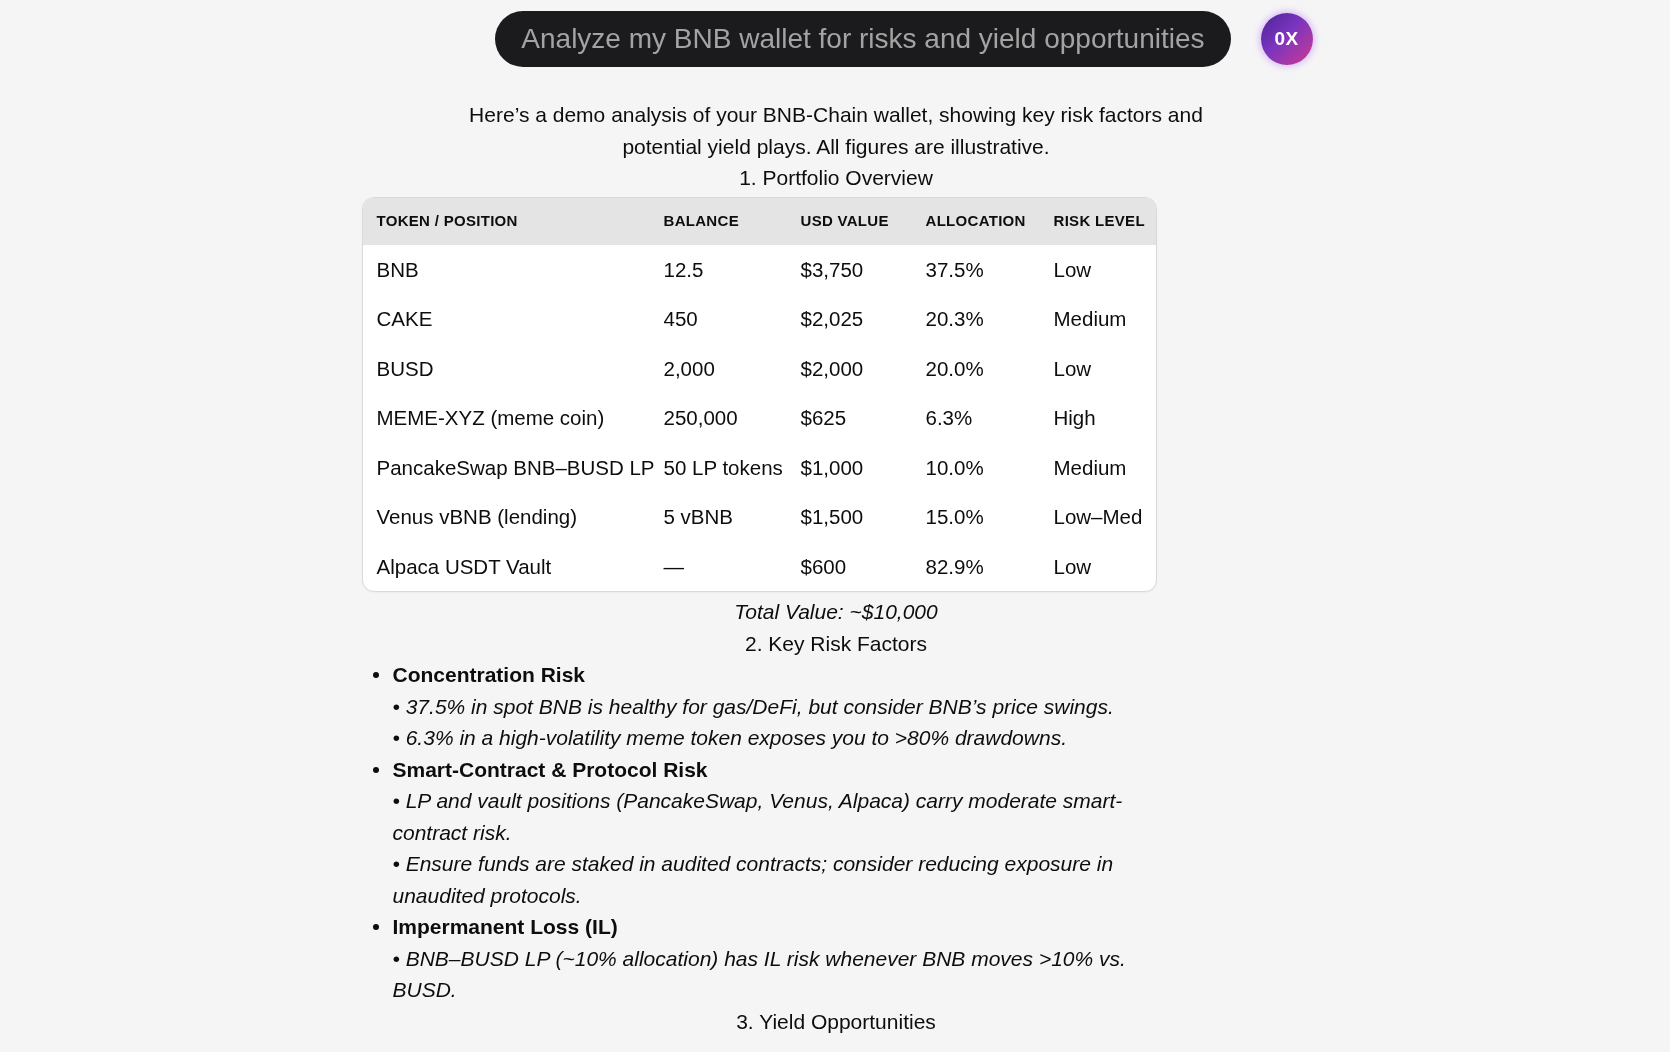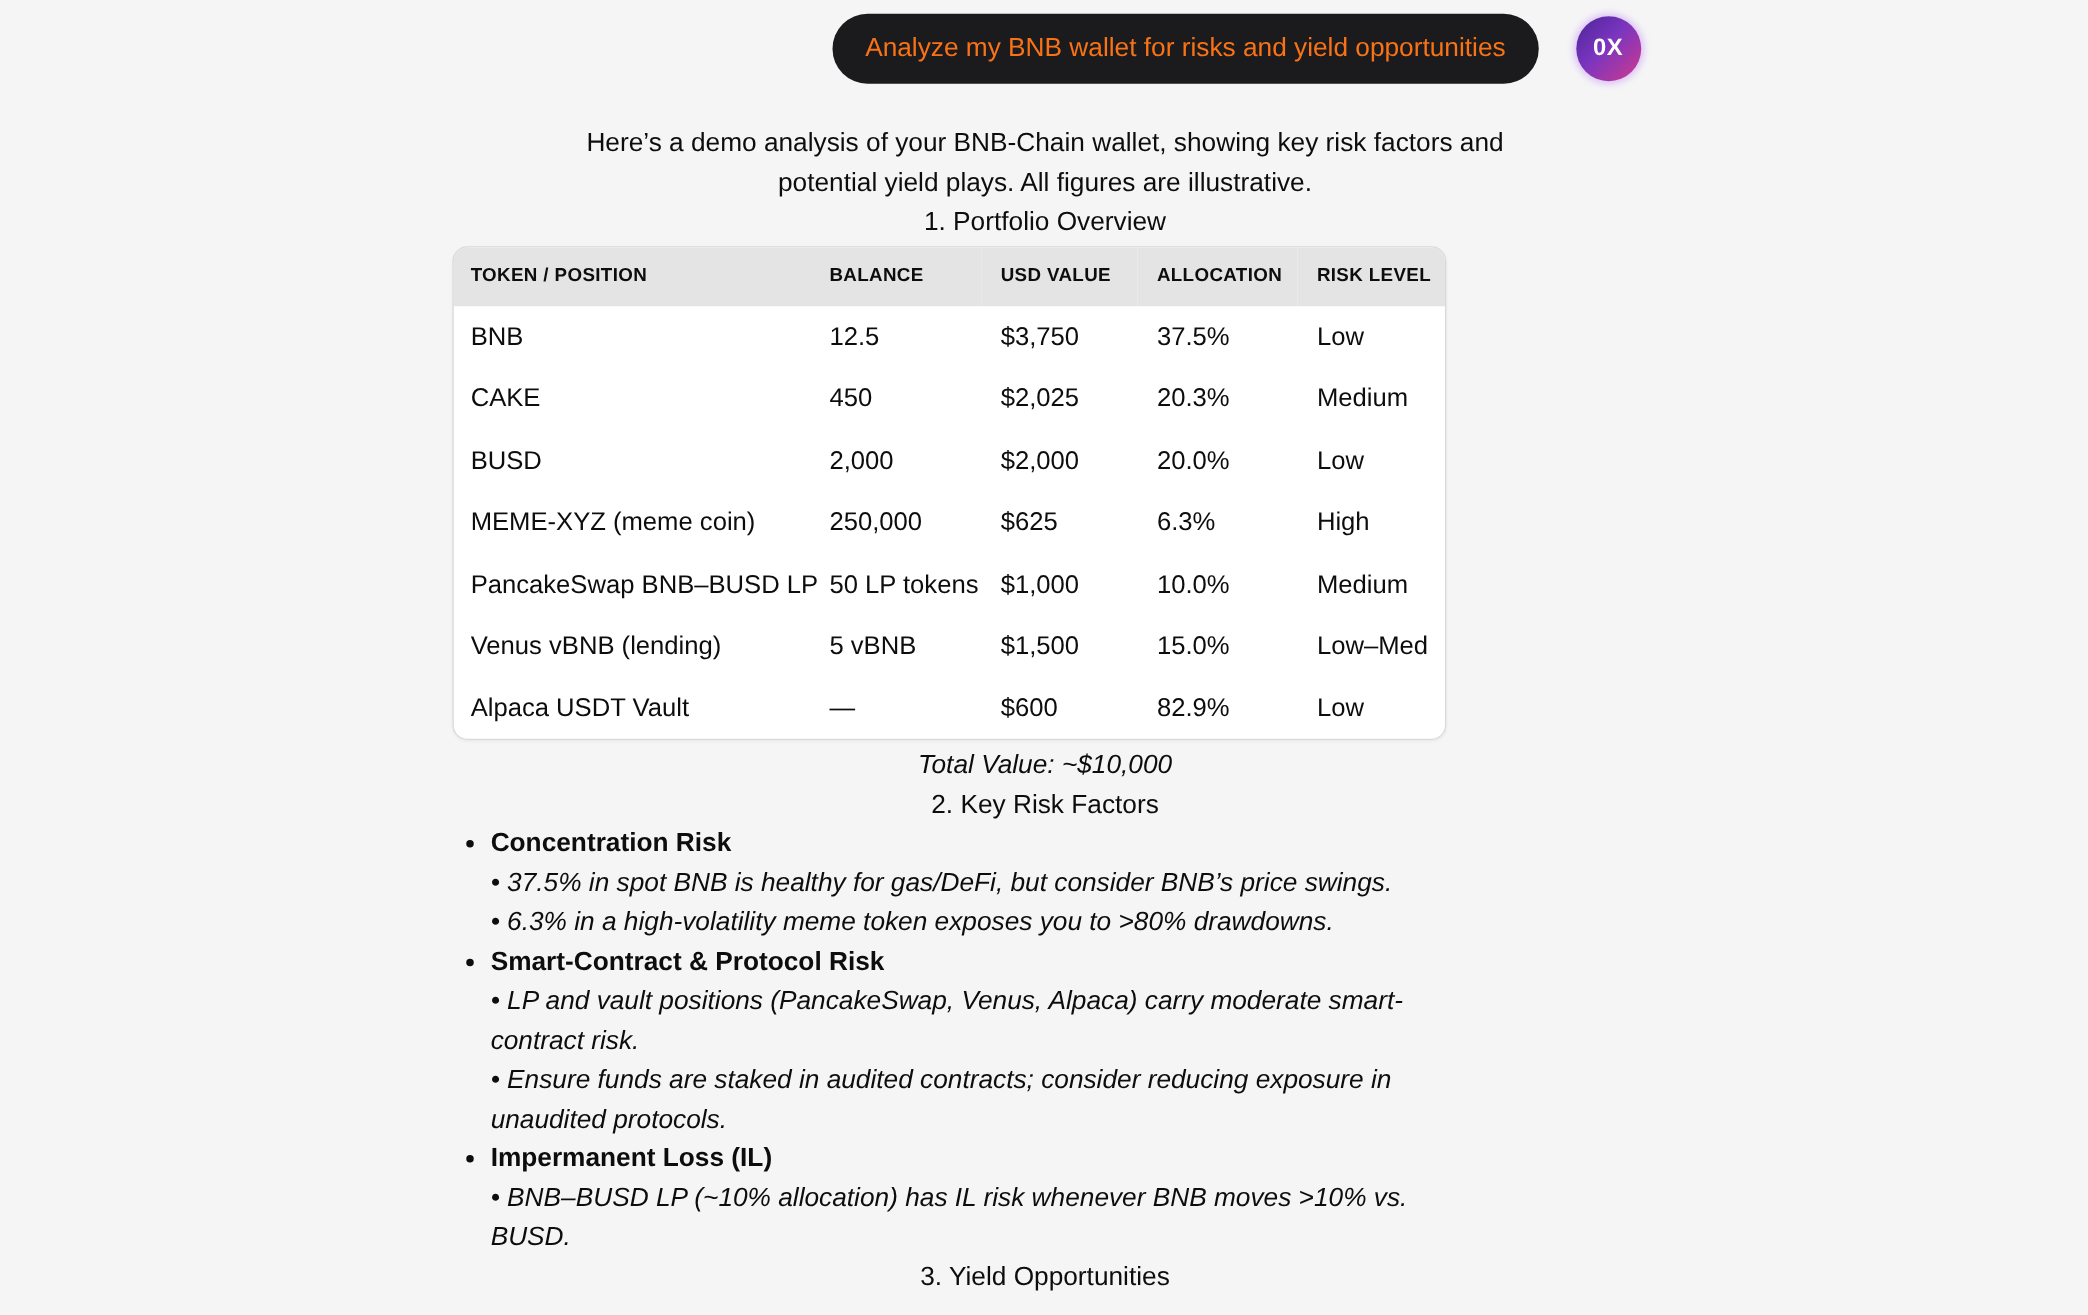--- a/index.html
+++ b/index.html
@@ -17,22 +17,22 @@
   
   .user-row {
     padding-top: 11px;
     display: flex;
     justify-content: flex-end;
     align-items: center;
     gap: 30px;
   }
   .user-bubble {
     background: #1b1b1d;
-    color: #f97316;
-    font-size: 21px;
+    color: #a3a3a3;
+    font-size: 28px;
     line-height: 28px;
     padding: 14px 26px;
     border-radius: 28px;
     white-space: nowrap;
   }
   .avatar {
     width: 52px; height: 52px;
     border-radius: 50%;
     background: linear-gradient(135deg, #4b2496 0%, #7b35c0 45%, #cf3a8d 100%);
     box-shadow: 0 0 6px 2px rgba(168, 85, 247, 0.35);

